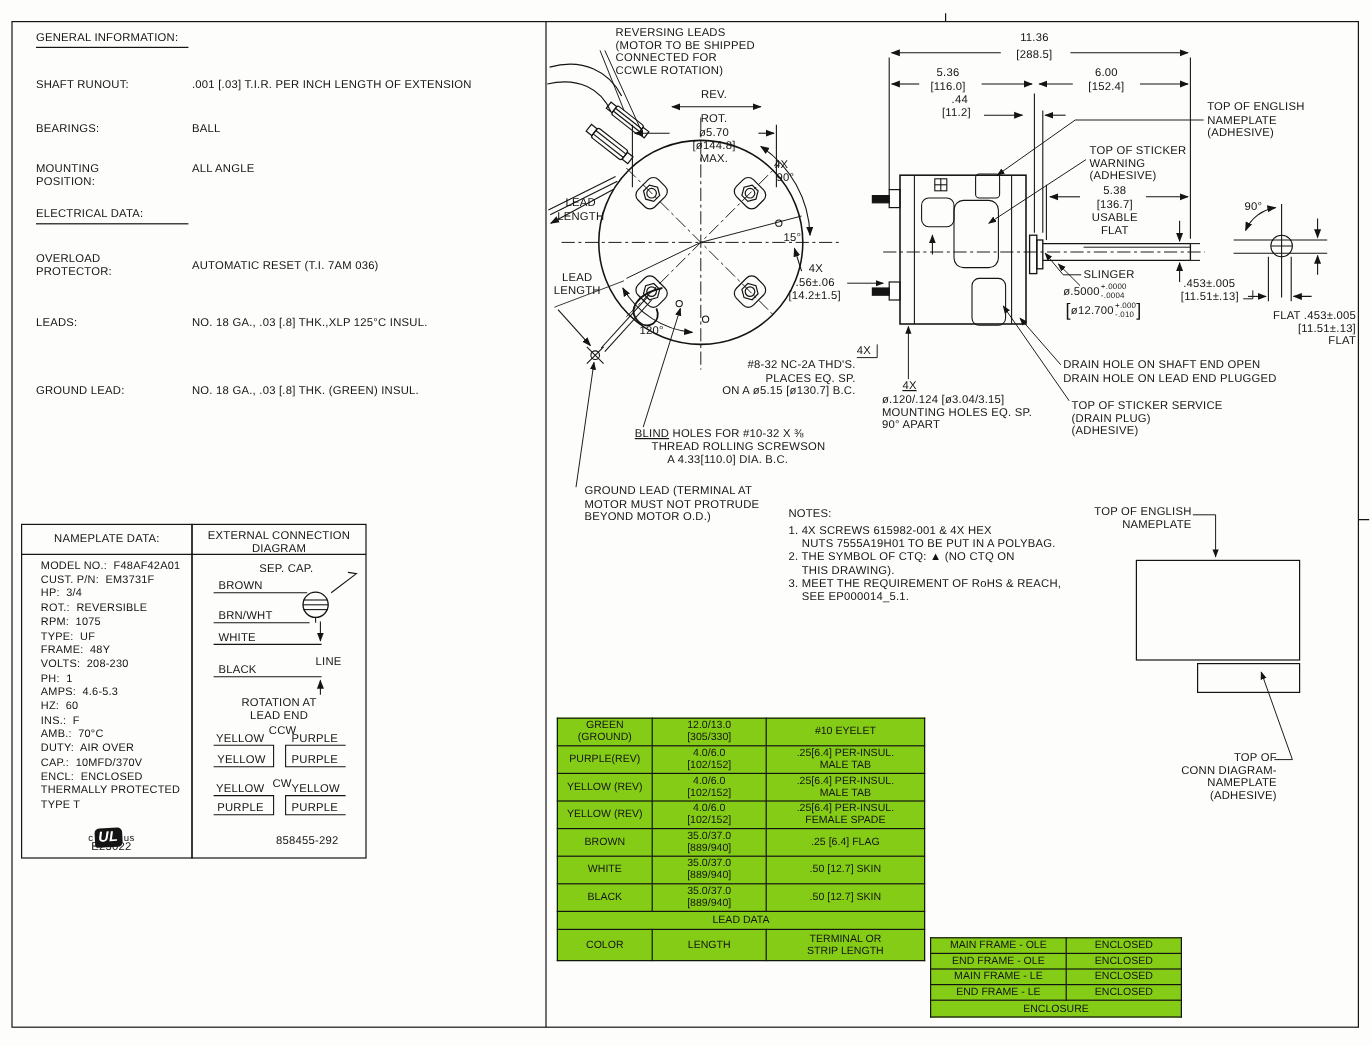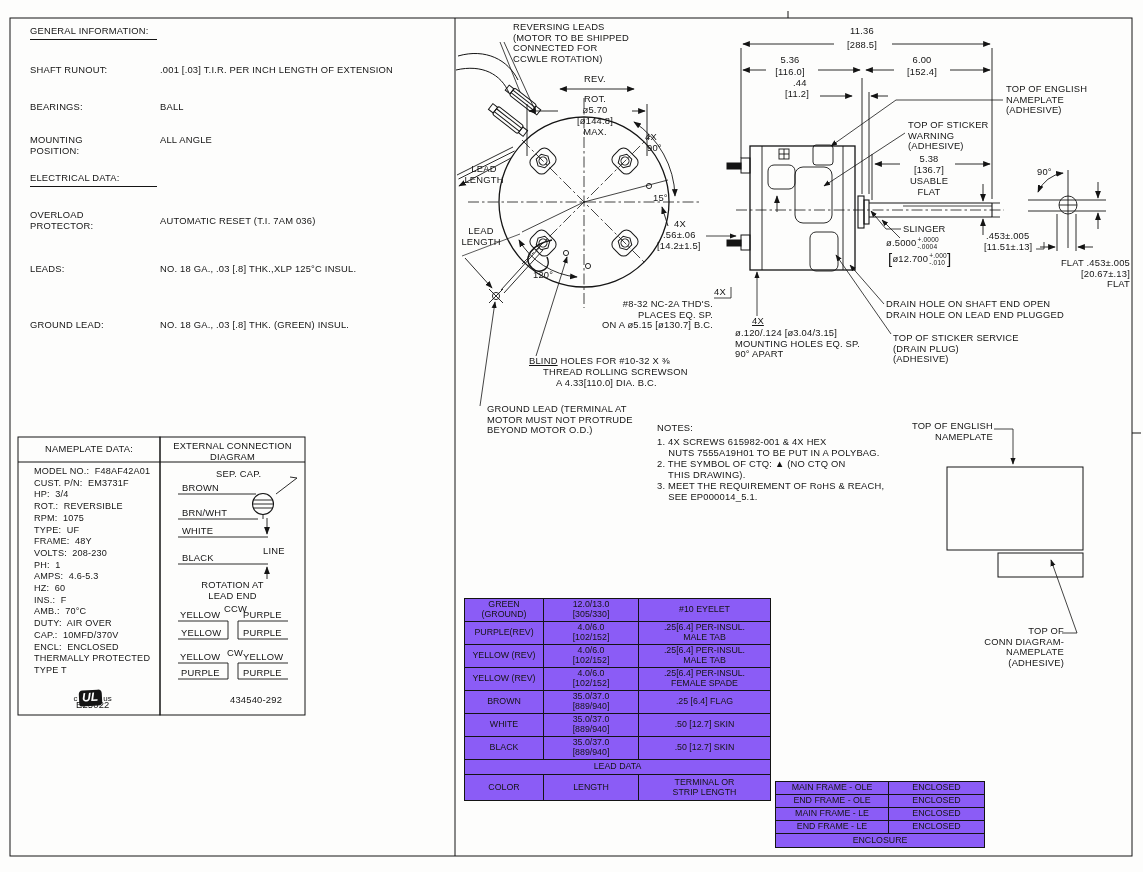--- a/index.html
+++ b/index.html
@@ -13,21 +13,21 @@
   .ulx{border-bottom:1.1px solid #141414;padding-bottom:2px;}
   .u{text-decoration:underline;}
   .tol{display:inline-flex;flex-direction:column;font-size:6.6px;line-height:6.6px;
        vertical-align:middle;margin-left:1px;}
   .tol i{font-style:normal;}
   .brk{font-size:15px;vertical-align:middle;font-weight:300;}
   .ulmark{display:inline-block;background:#141414;color:#fff;font-weight:bold;font-style:italic;
           font-size:12px;line-height:13px;padding:1px 4px 2px 3px;border-radius:4px 4px 4px 2px;
           transform:rotate(-3deg);margin:0 1px;}
   table{position:absolute;border-collapse:collapse;table-layout:fixed;
-        font:8.8px/9.8px "Liberation Sans",sans-serif;color:#141414;background:#8b5cf6;padding-left:48px;}
+        font:8.8px/9.8px "Liberation Sans",sans-serif;color:#141414;background:#84cc16;padding-left:48px;}
   td{border:1px solid #141414;text-align:center;vertical-align:middle;
      white-space:pre-line;padding:0 1px;overflow:hidden;}
 </style>
 </head>
 <body>
 
 <div class="page">
 
 <svg width="1143" height="872" viewBox="0 0 1143 872">
   <defs>
@@ -319,21 +319,21 @@
 <div class="t" style="left:224px;top:604px">CCW</div>
 <div class="t" style="left:180px;top:610px">YELLOW</div>
 <div class="t" style="left:243px;top:610px">PURPLE</div>
 <div class="t" style="left:181px;top:628px">YELLOW</div>
 <div class="t" style="left:243px;top:628px">PURPLE</div>
 <div class="t" style="left:227px;top:648px">CW</div>
 <div class="t" style="left:180px;top:652px">YELLOW</div>
 <div class="t" style="left:243px;top:652px">YELLOW</div>
 <div class="t" style="left:181px;top:668px">PURPLE</div>
 <div class="t" style="left:243px;top:668px">PURPLE</div>
-<div class="t" style="left:230px;top:695px">434540-292</div>
+<div class="t" style="left:230px;top:695px">858455-292</div>
 
 <div class="t" style="left:513px;top:22px">REVERSING LEADS
 (MOTOR TO BE SHIPPED
 CONNECTED FOR
 CCWLE ROTATION)</div>
 <div class="t c" style="left:565px;top:74px;width:60px">REV.</div>
 <div class="t c" style="left:565px;top:94px;width:60px">ROT.</div>
 <div class="t c" style="left:565px;top:105px;width:60px">ø5.70</div>
 <div class="t c" style="left:565px;top:116px;width:60px">[ø144.8]</div>
 <div class="t c" style="left:565px;top:127px;width:60px">MAX.</div>
@@ -377,21 +377,21 @@
 <div class="t" style="left:908px;top:120px">TOP OF STICKER
 WARNING
 (ADHESIVE)</div>
 <div class="t" style="left:1037px;top:167px">90°</div>
 <div class="t" style="left:903px;top:224px">SLINGER</div>
 <div class="t" style="left:886px;top:237px"><span>ø.5000</span><span class="tol"><i>+.0000</i><i>-.0004</i></span></div>
 <div class="t" style="left:888px;top:253px"><span class="brk">[</span><span>ø12.700</span><span class="tol"><i>+.000</i><i>-.010</i></span><span class="brk">]</span></div>
 <div class="t" style="left:986px;top:231px">.453±.005</div>
 <div class="t" style="left:984px;top:242px">[11.51±.13]</div>
 <div class="t r" style="left:1008px;top:258px;width:122px">FLAT .453±.005
-[20.67±.13]
+[11.51±.13]
 FLAT</div>
 <div class="t" style="left:886px;top:299px">DRAIN HOLE ON SHAFT END OPEN
 DRAIN HOLE ON LEAD END PLUGGED</div>
 <div class="t u" style="left:752px;top:316px">4X</div>
 <div class="t" style="left:735px;top:328px">ø.120/.124 [ø3.04/3.15]
 MOUNTING HOLES EQ. SP.
 90° APART</div>
 <div class="t" style="left:893px;top:333px">TOP OF STICKER SERVICE
 (DRAIN PLUG)
 (ADHESIVE)</div>

